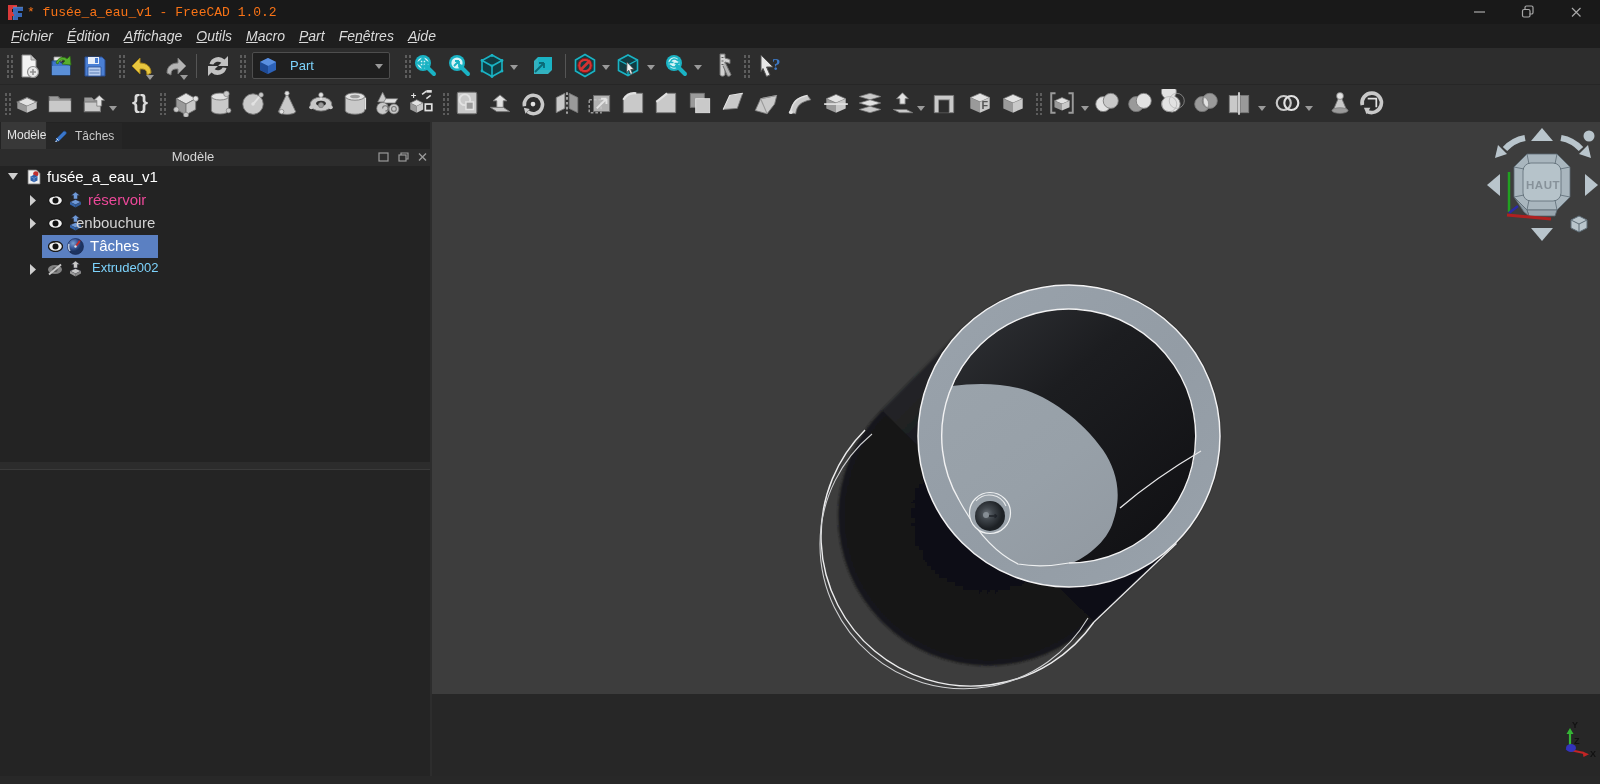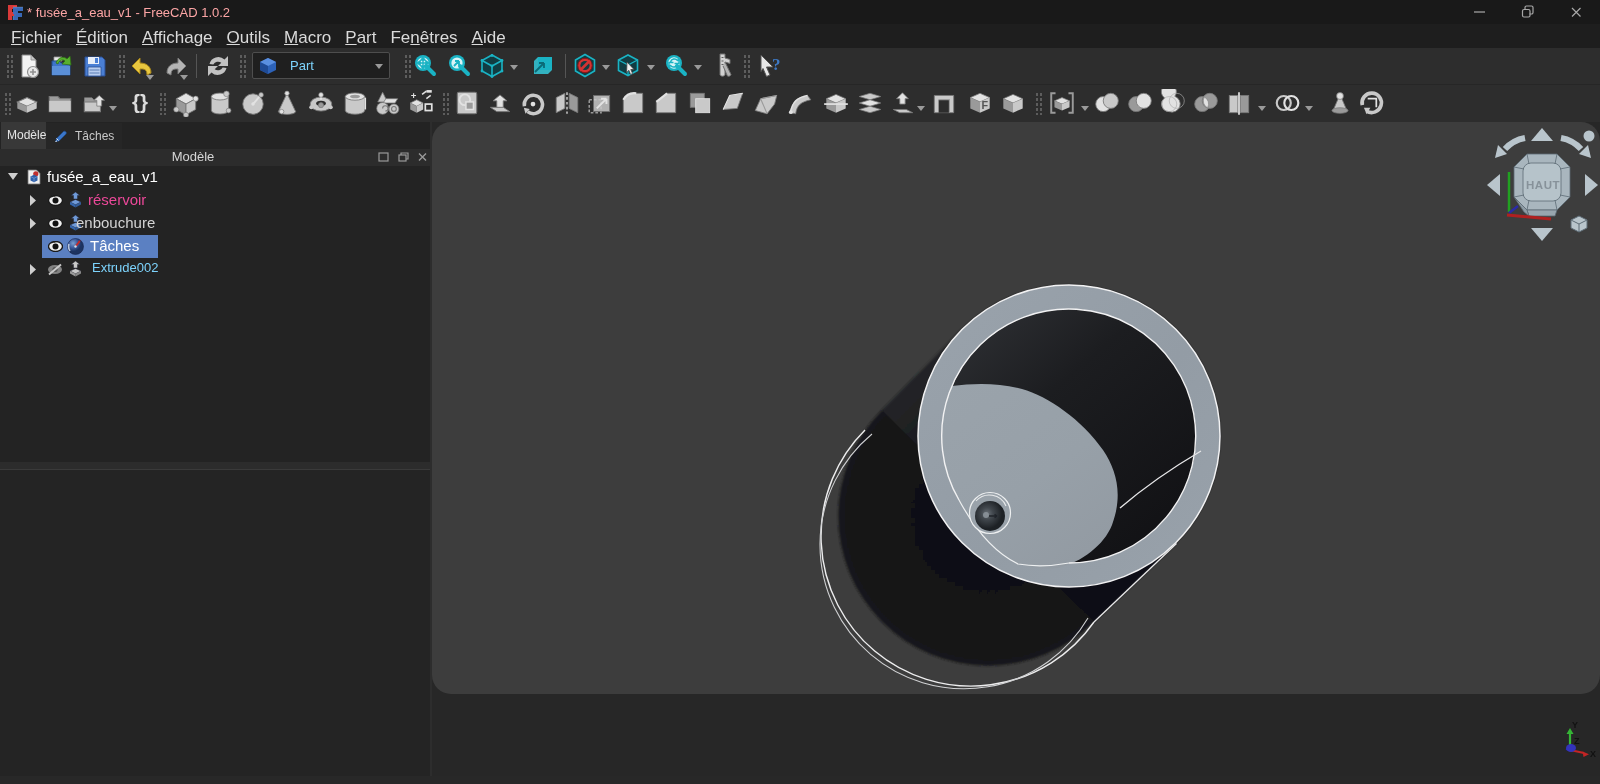--- a/index.html
+++ b/index.html
@@ -1,33 +1,33 @@
 <!DOCTYPE html>
 <html><head><meta charset="utf-8"><style>
 * { margin:0; padding:0; box-sizing:border-box; }
 html,body { width:1600px; height:784px; overflow:hidden; background:#272727; font-family:"Liberation Sans",sans-serif; }
 .ab { position:absolute; }
 #titlebar { position:absolute; left:0; top:0; width:1600px; height:24px; background:#191919; }
-#title { position:absolute; left:27px; top:5px; font-size:13px; color:#fca5a5; }
+#title { position:absolute; left:27px; top:5px; font-size:13px; color:#f97316;font-family:Liberation Mono, monospace; }
 #menubar { position:absolute; left:0; top:24px; width:1600px; height:24px; background:#1e1e1e; color:#dadada; font-size:13px; }
-.mi { display:inline-block; padding:4px 7px 0 7px; font-size:17px; }
+.mi { display:inline-block; padding:4px 7px 0 7px; font-size:14px;font-style:italic; }
 .mi:first-child { margin-left:4px; }
 #tb1 { position:absolute; left:0; top:48px; width:1600px; height:37px; background:#2d2d2d; border-bottom:1px solid #262626; }
 #tb2 { position:absolute; left:0; top:85px; width:1600px; height:37px; background:#2d2d2d; }
 .grip { position:absolute; width:7px; background-image:radial-gradient(#5d5d5d 1px, transparent 1.3px); background-size:4px 5px; background-position:0 1px; }
 .vsep { position:absolute; width:1px; background:#555; }
 .combo { background:#1f1f1f; border:1px solid #4e4e4e; border-radius:2px; }
 #tabrow { position:absolute; left:0; top:122px; width:430px; height:27px; background:#232323; }
 .tab1 { position:absolute; left:1px; top:122px; width:45px; height:27px; background:#383838; color:#e4e4e4; font-size:12px; padding:6px 0 0 6px; }
 .tab2 { position:absolute; left:46px; top:123px; width:76px; height:26px; background:#262626; color:#c8c8c8; font-size:12px; padding:6px 0 0 29px; }
 #dockhdr { position:absolute; left:0; top:149px; width:430px; height:17px; background:#2c2c2c; color:#d6d6d6; font-size:13px; text-align:center; padding-right:44px; }
 #tree { position:absolute; left:0; top:166px; width:430px; height:296px; background:#232323; }
 #splitter { position:absolute; left:0; top:462px; width:430px; height:8px; background:#2c2c2c; border-bottom:1px solid #3a3a3a; }
 #prop { position:absolute; left:0; top:470px; width:430px; height:306px; background:#242424; }
-#vp { position:absolute; left:432px; top:122px; width:1168px; height:572px; background:#3d3d3d;border-radius:19px; }
+#vp { position:absolute; left:432px; top:122px; width:1168px; height:572px; background:#3d3d3d; }
 #statusbar { position:absolute; left:0; top:776px; width:1600px; height:8px; background:#282828; }
 #gutter { position:absolute; left:430px; top:122px; width:2px; height:654px; background:#2d2d2d; }
 </style></head>
 <body>
 <div id="titlebar"></div>
 <div id="menubar"><span class="mi"><u>F</u>ichier</span><span class="mi"><u>É</u>dition</span><span class="mi"><u>A</u>ffichage</span><span class="mi"><u>O</u>utils</span><span class="mi"><u>M</u>acro</span><span class="mi"><u>P</u>art</span><span class="mi">Fe<u>n</u>êtres</span><span class="mi"><u>A</u>ide</span></div>
 <div id="tb1"></div>
 <div id="tb2"></div>
 <div id="tabrow"></div>
 <div class="tab1">Modèle</div>

